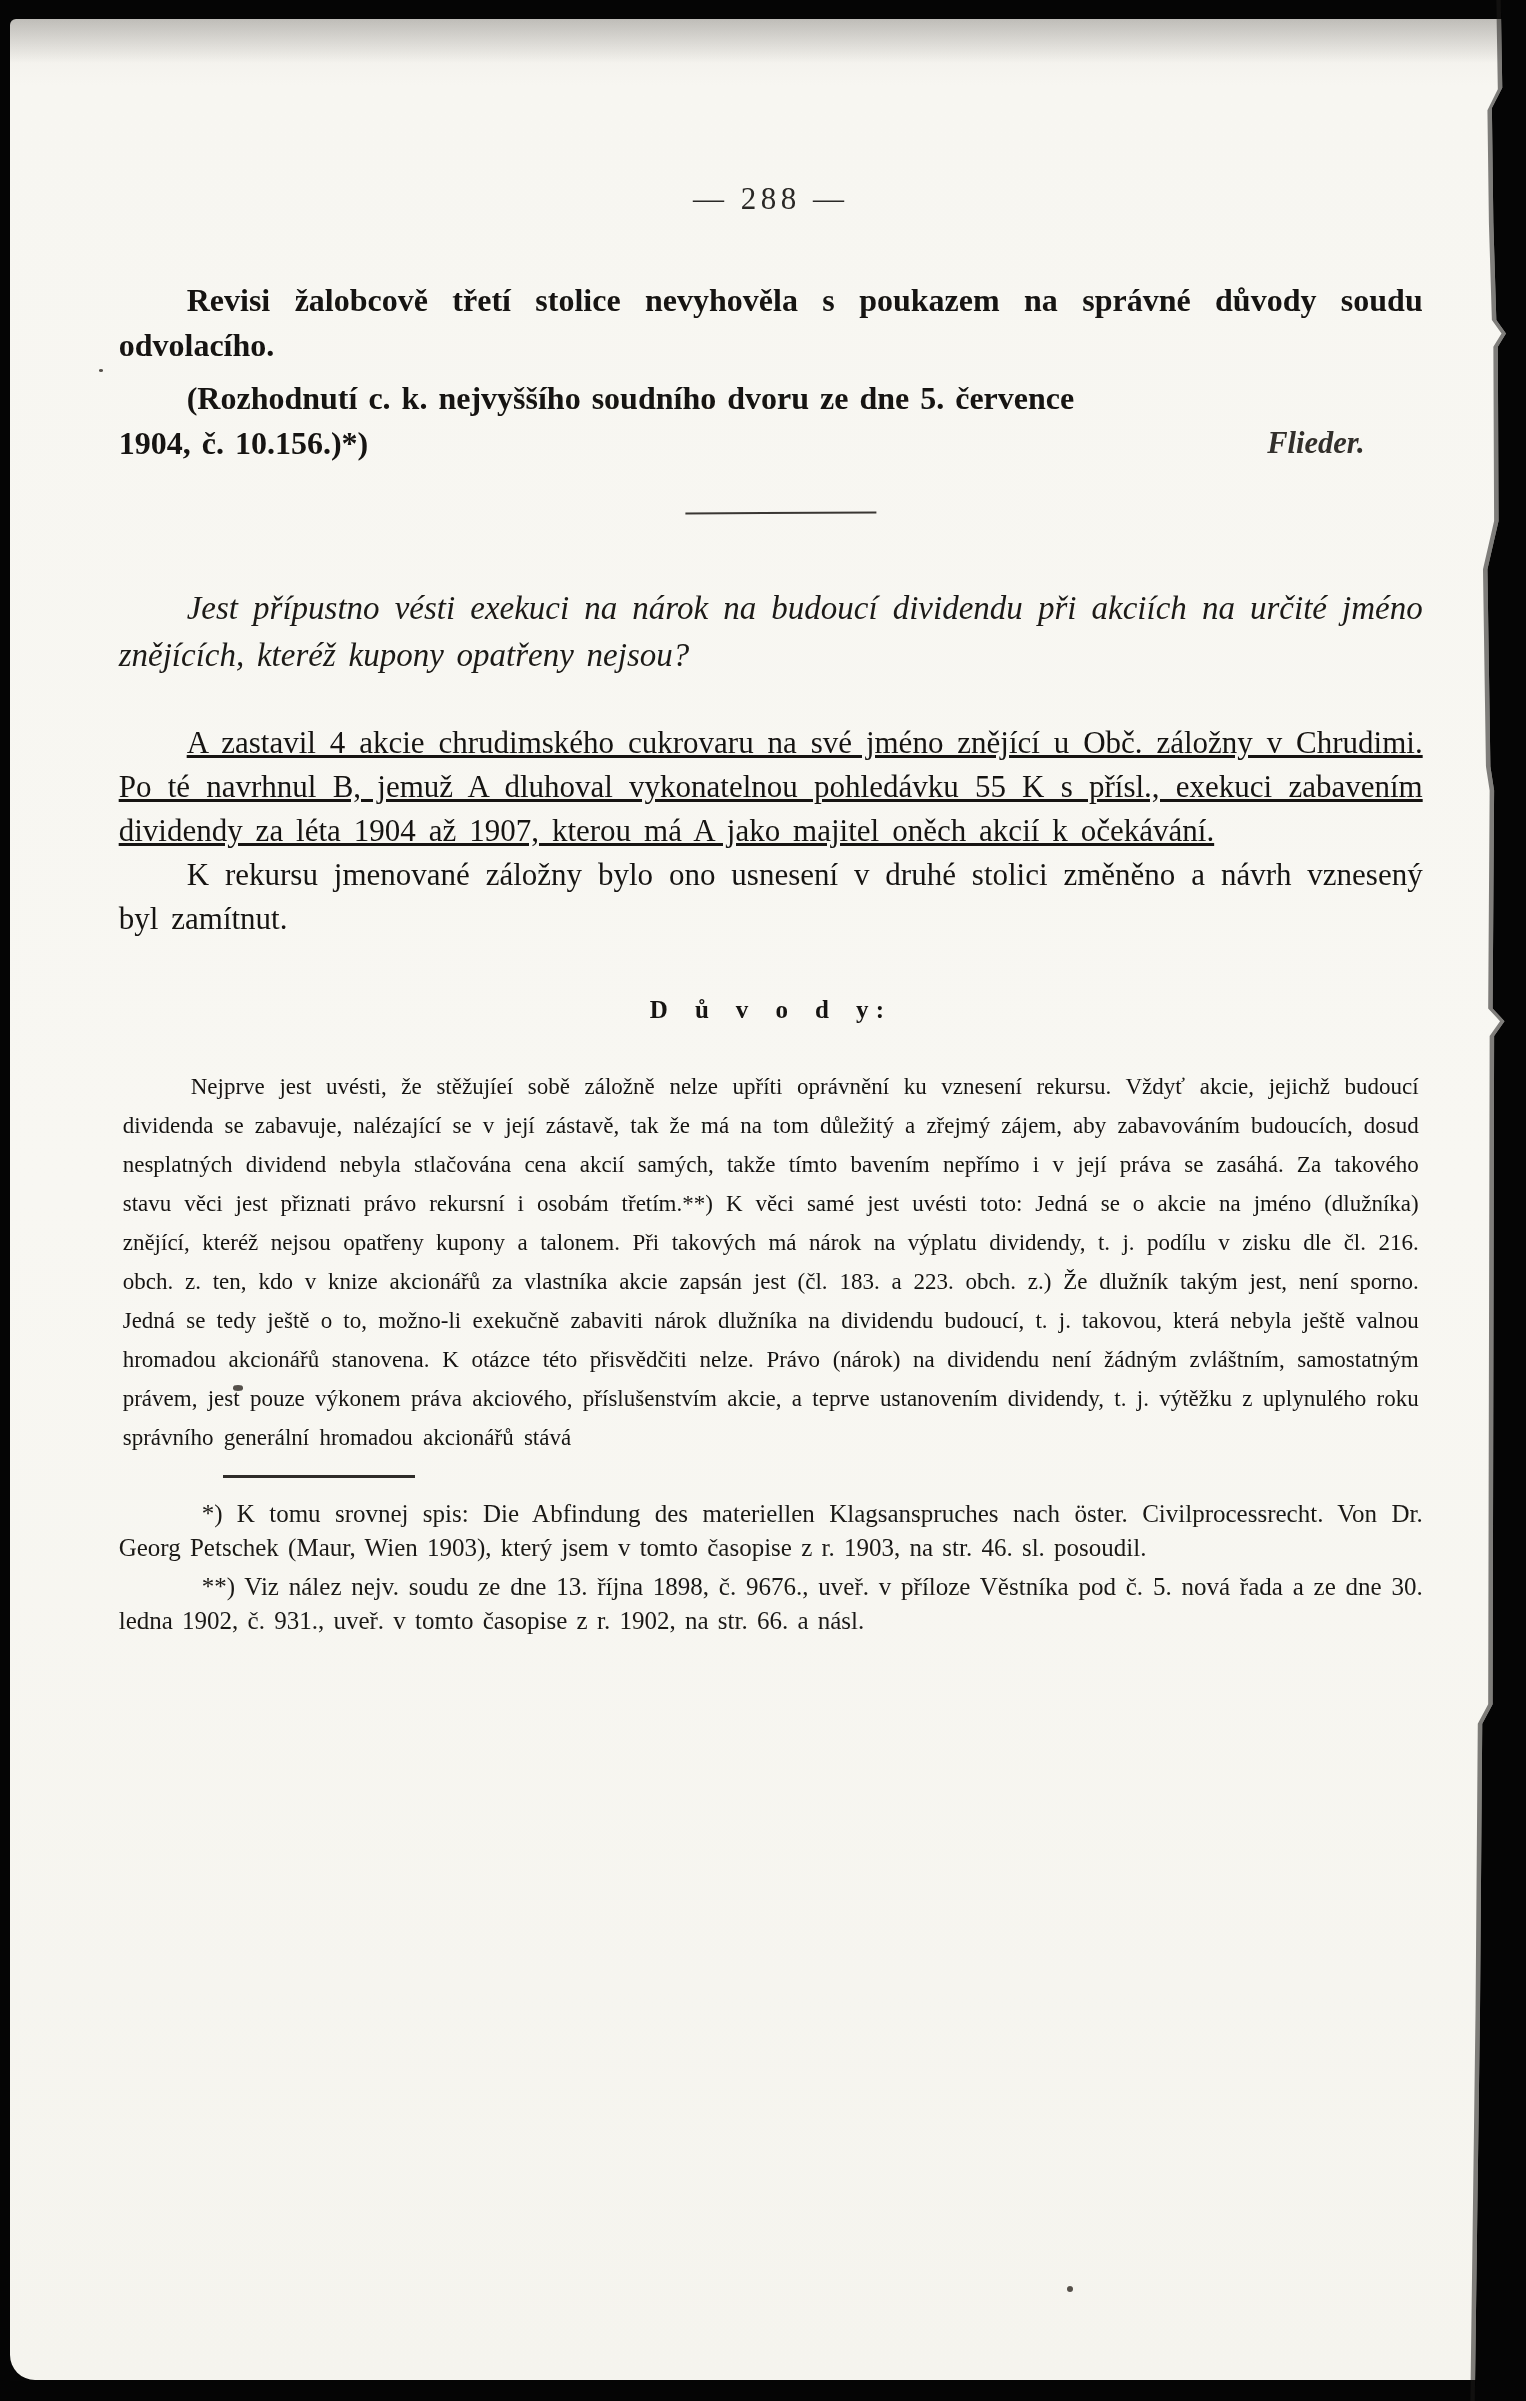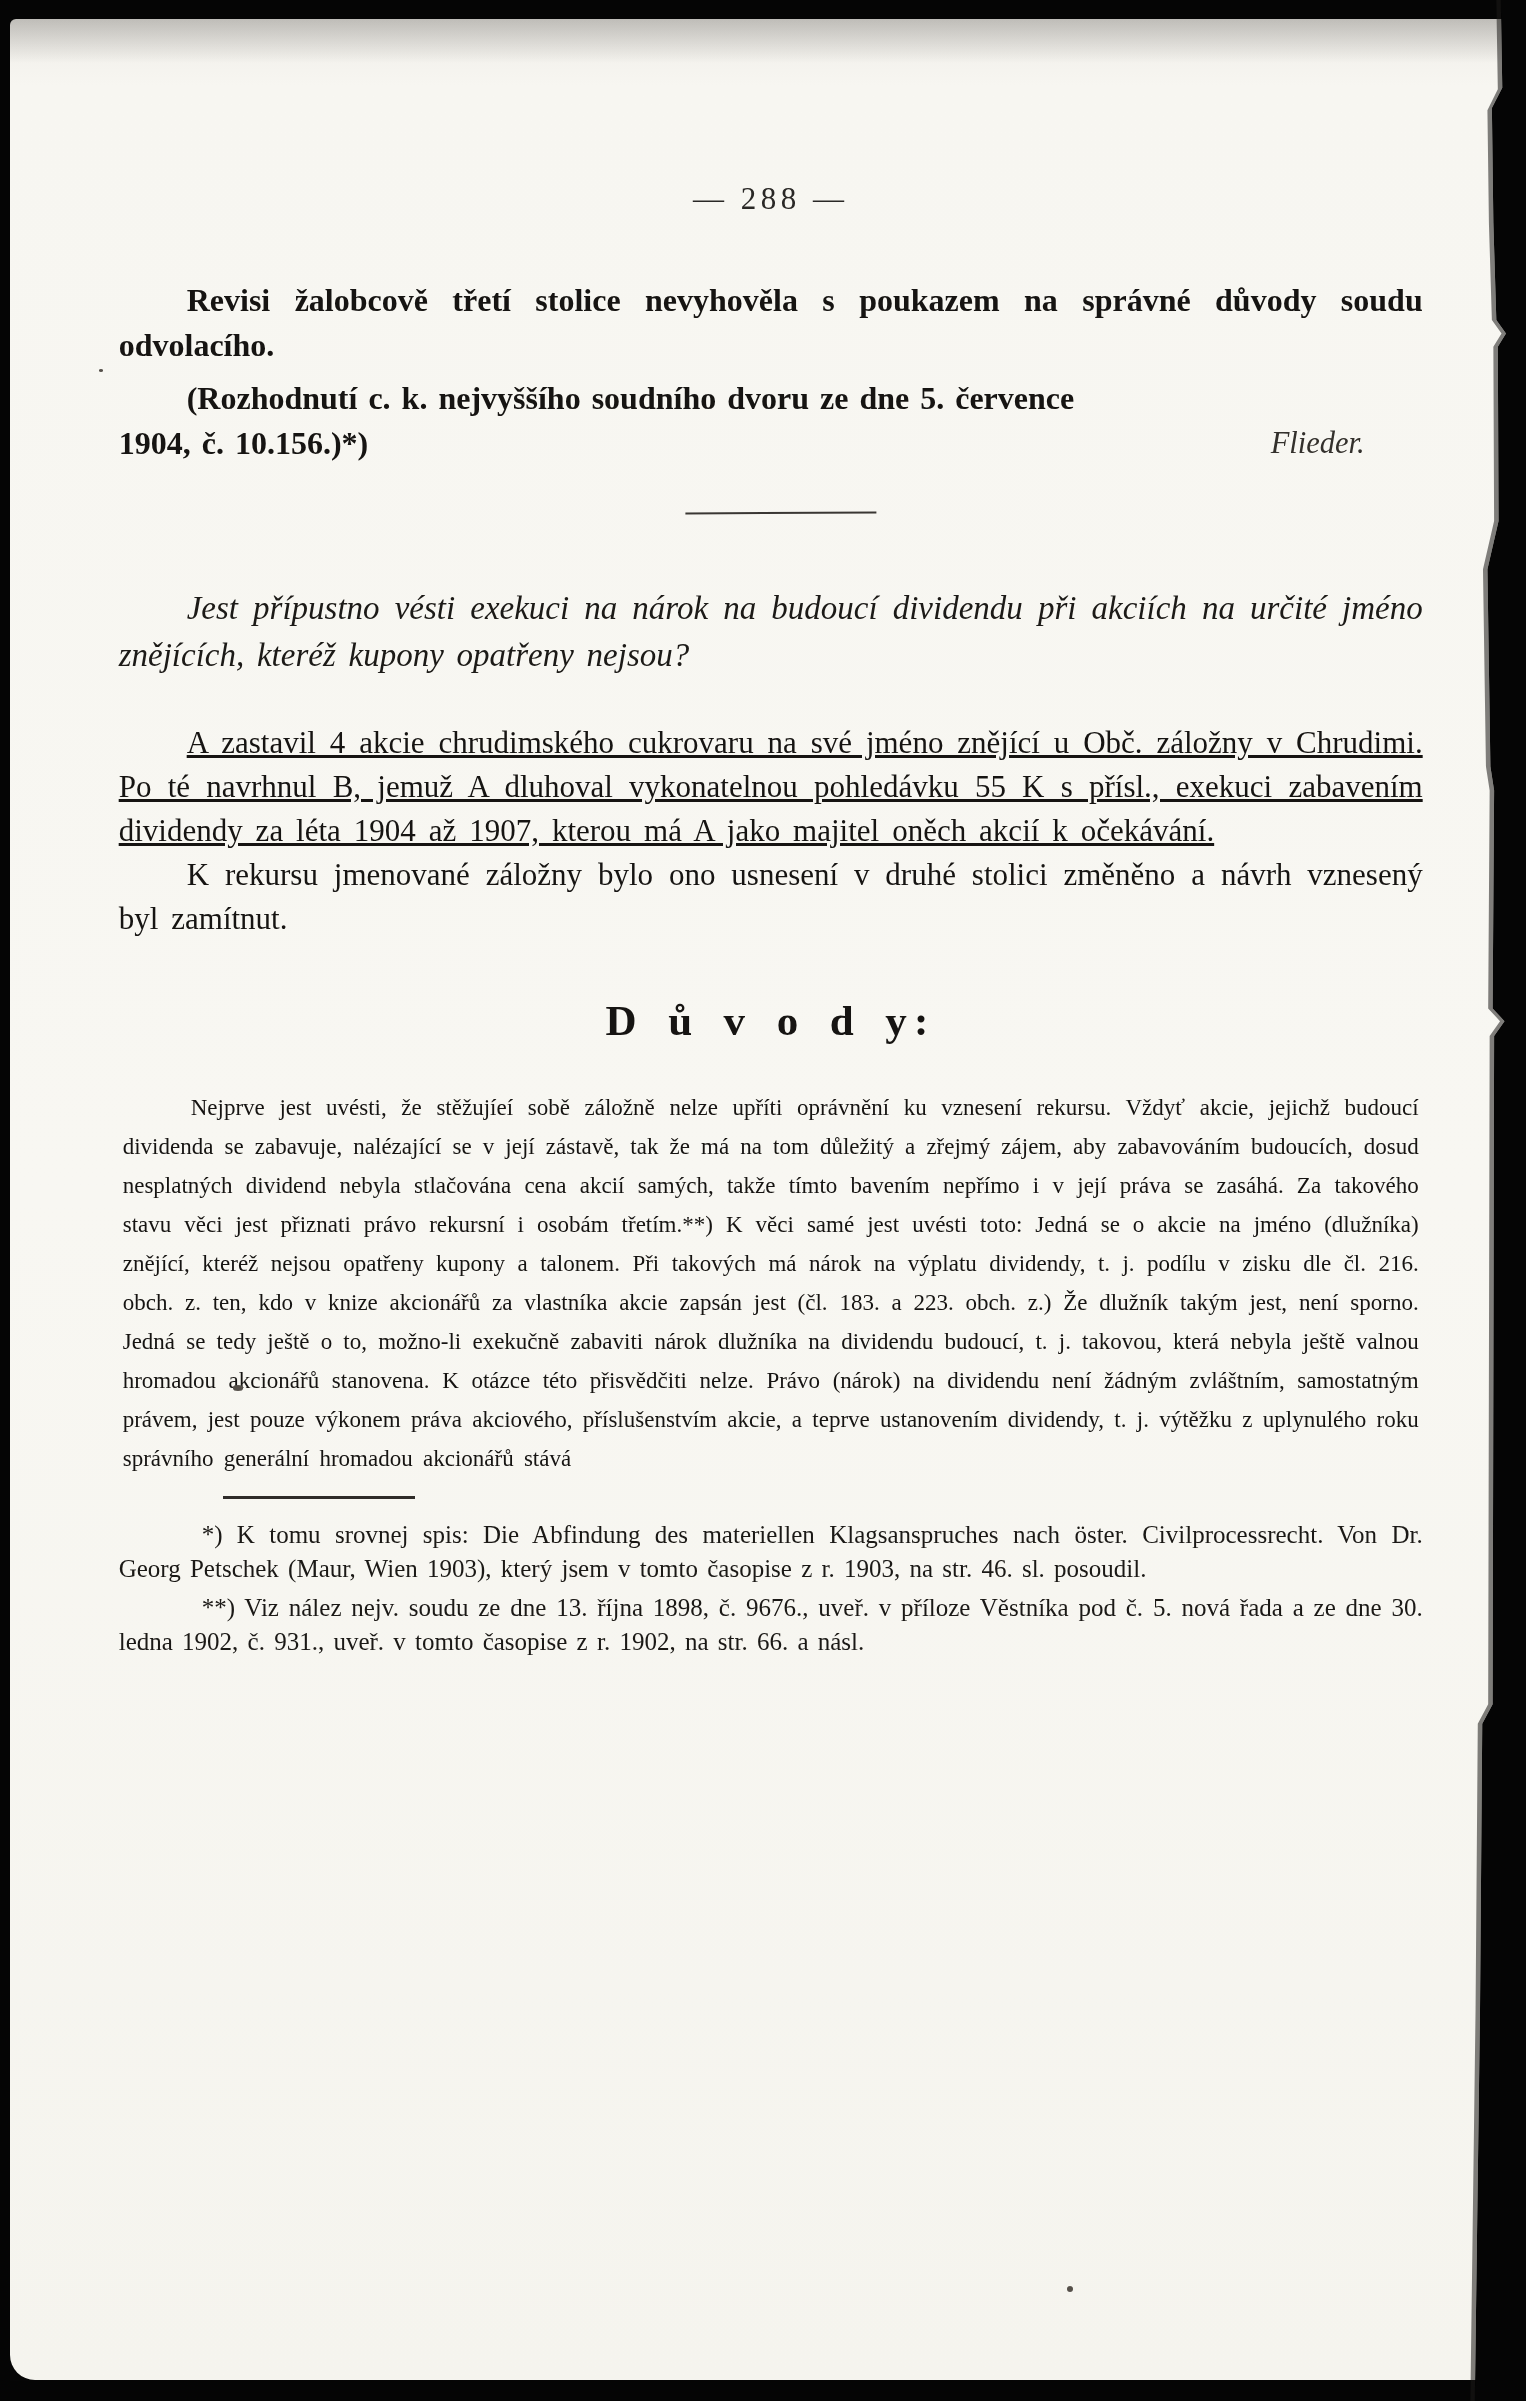--- a/index.html
+++ b/index.html
@@ -49,39 +49,39 @@
   .citation{margin:7.4px 0 0 0;}
   .citation .cit-line1{
     display:block;font-size:32px;line-height:45px;font-weight:700;
     text-indent:68px;word-spacing:3px;
   }
   .citation .cit-line2{
     display:block;position:relative;font-size:32px;line-height:45px;font-weight:700;word-spacing:3px;
   }
   .citation .cit-author{
     position:absolute;right:58px;top:0;
-    font-style:italic;font-weight:400;font-size:30.5px;color:#33302c;
+    font-style:italic;font-weight:700;font-size:30.5px;color:#33302c;
   }
   .divider{
     margin:46px auto 0 auto;width:191px;height:2.2px;background:#3a3733;
     transform:translateX(10.4px) rotate(-0.3deg);
   }
   .question{
     margin:71px 0 0 0;
     font-style:italic;font-size:33px;line-height:47px;
     text-align:justify;text-indent:68px;word-spacing:4.5px;color:#1c1a17;
   }
   .body-par{
     margin:0;font-size:31px;line-height:44px;
     text-align:justify;text-indent:68px;word-spacing:5.2px;
   }
   .body-par.first{margin-top:42px;text-decoration:underline;}
   .reasons-heading{
     margin:55px 0 43px 0;text-align:center;
-    font-size:43px;font-weight:700;letter-spacing:7.4px;word-spacing:6px;
+    font-size:25px;font-weight:700;letter-spacing:7.4px;word-spacing:6px;
   }
   .reasons-par{
     margin:4px;font-size:23px;line-height:39px;
     text-align:justify;text-indent:68px;word-spacing:4.5px;
   }
   .footnote-rule{
     margin:18px 0 0 104px;width:192px;height:3px;background:#2f2c29;
   }
   .footnote{
     margin:19.4px 0 0 0;

